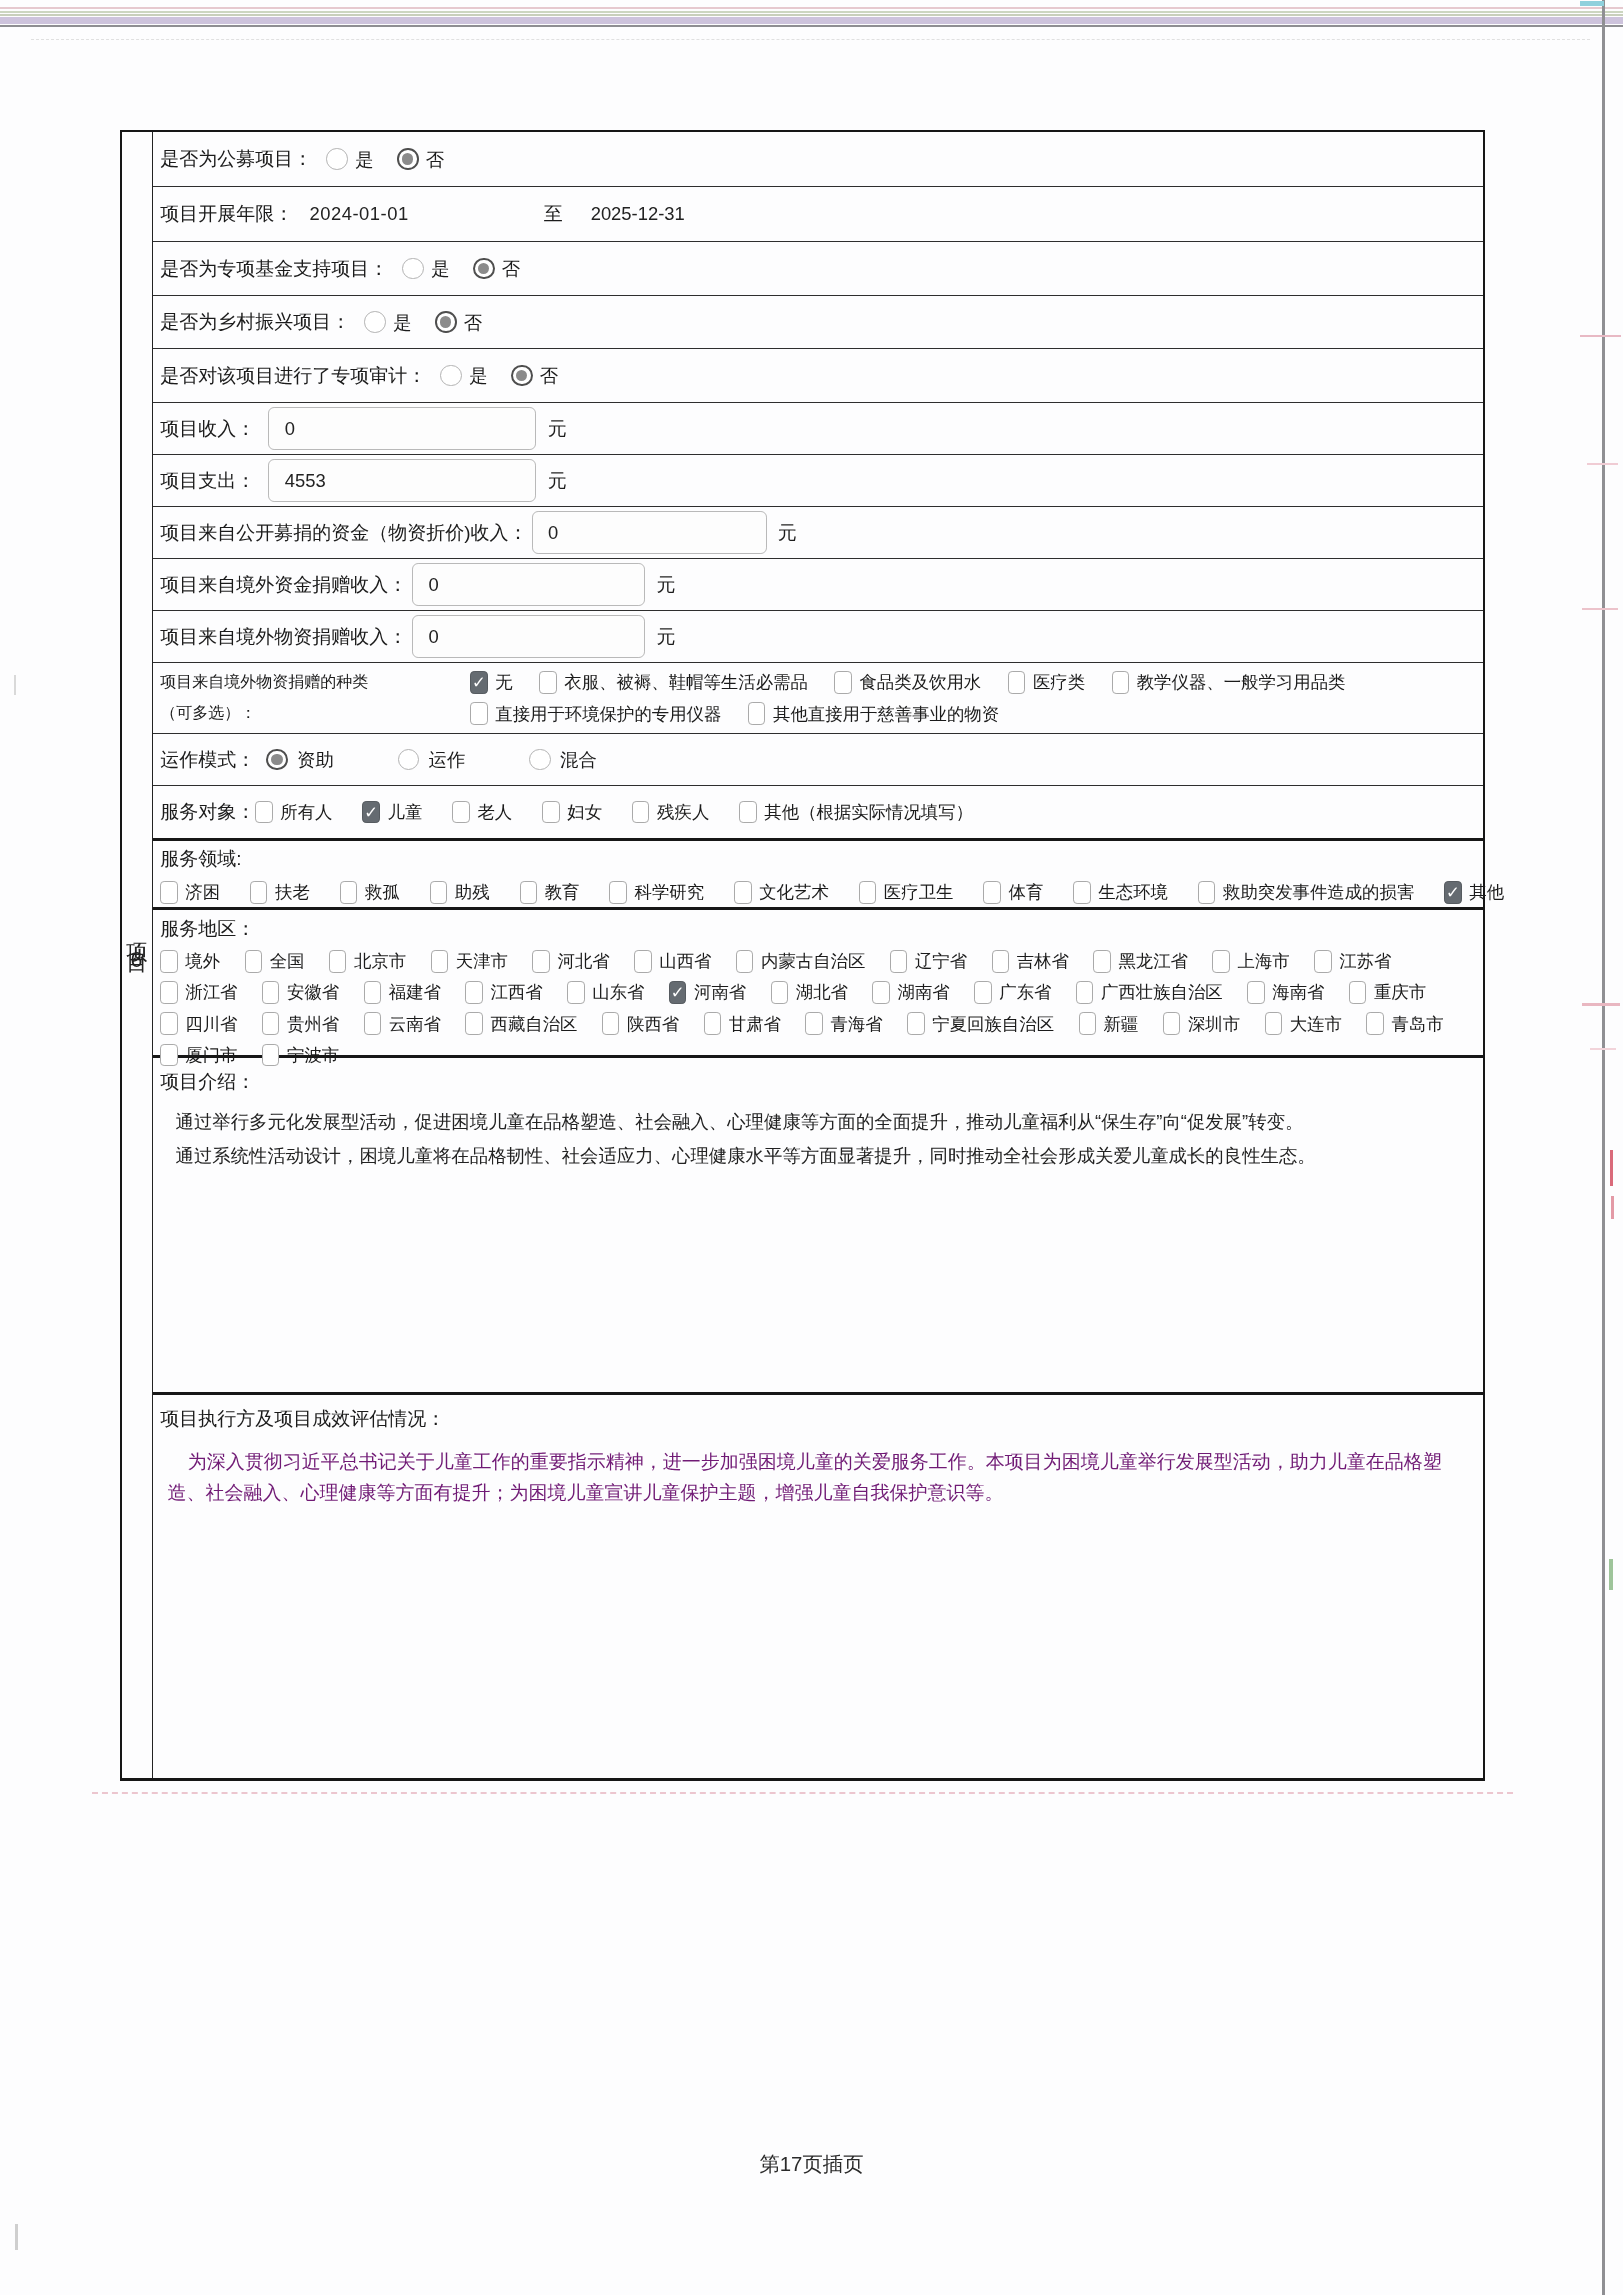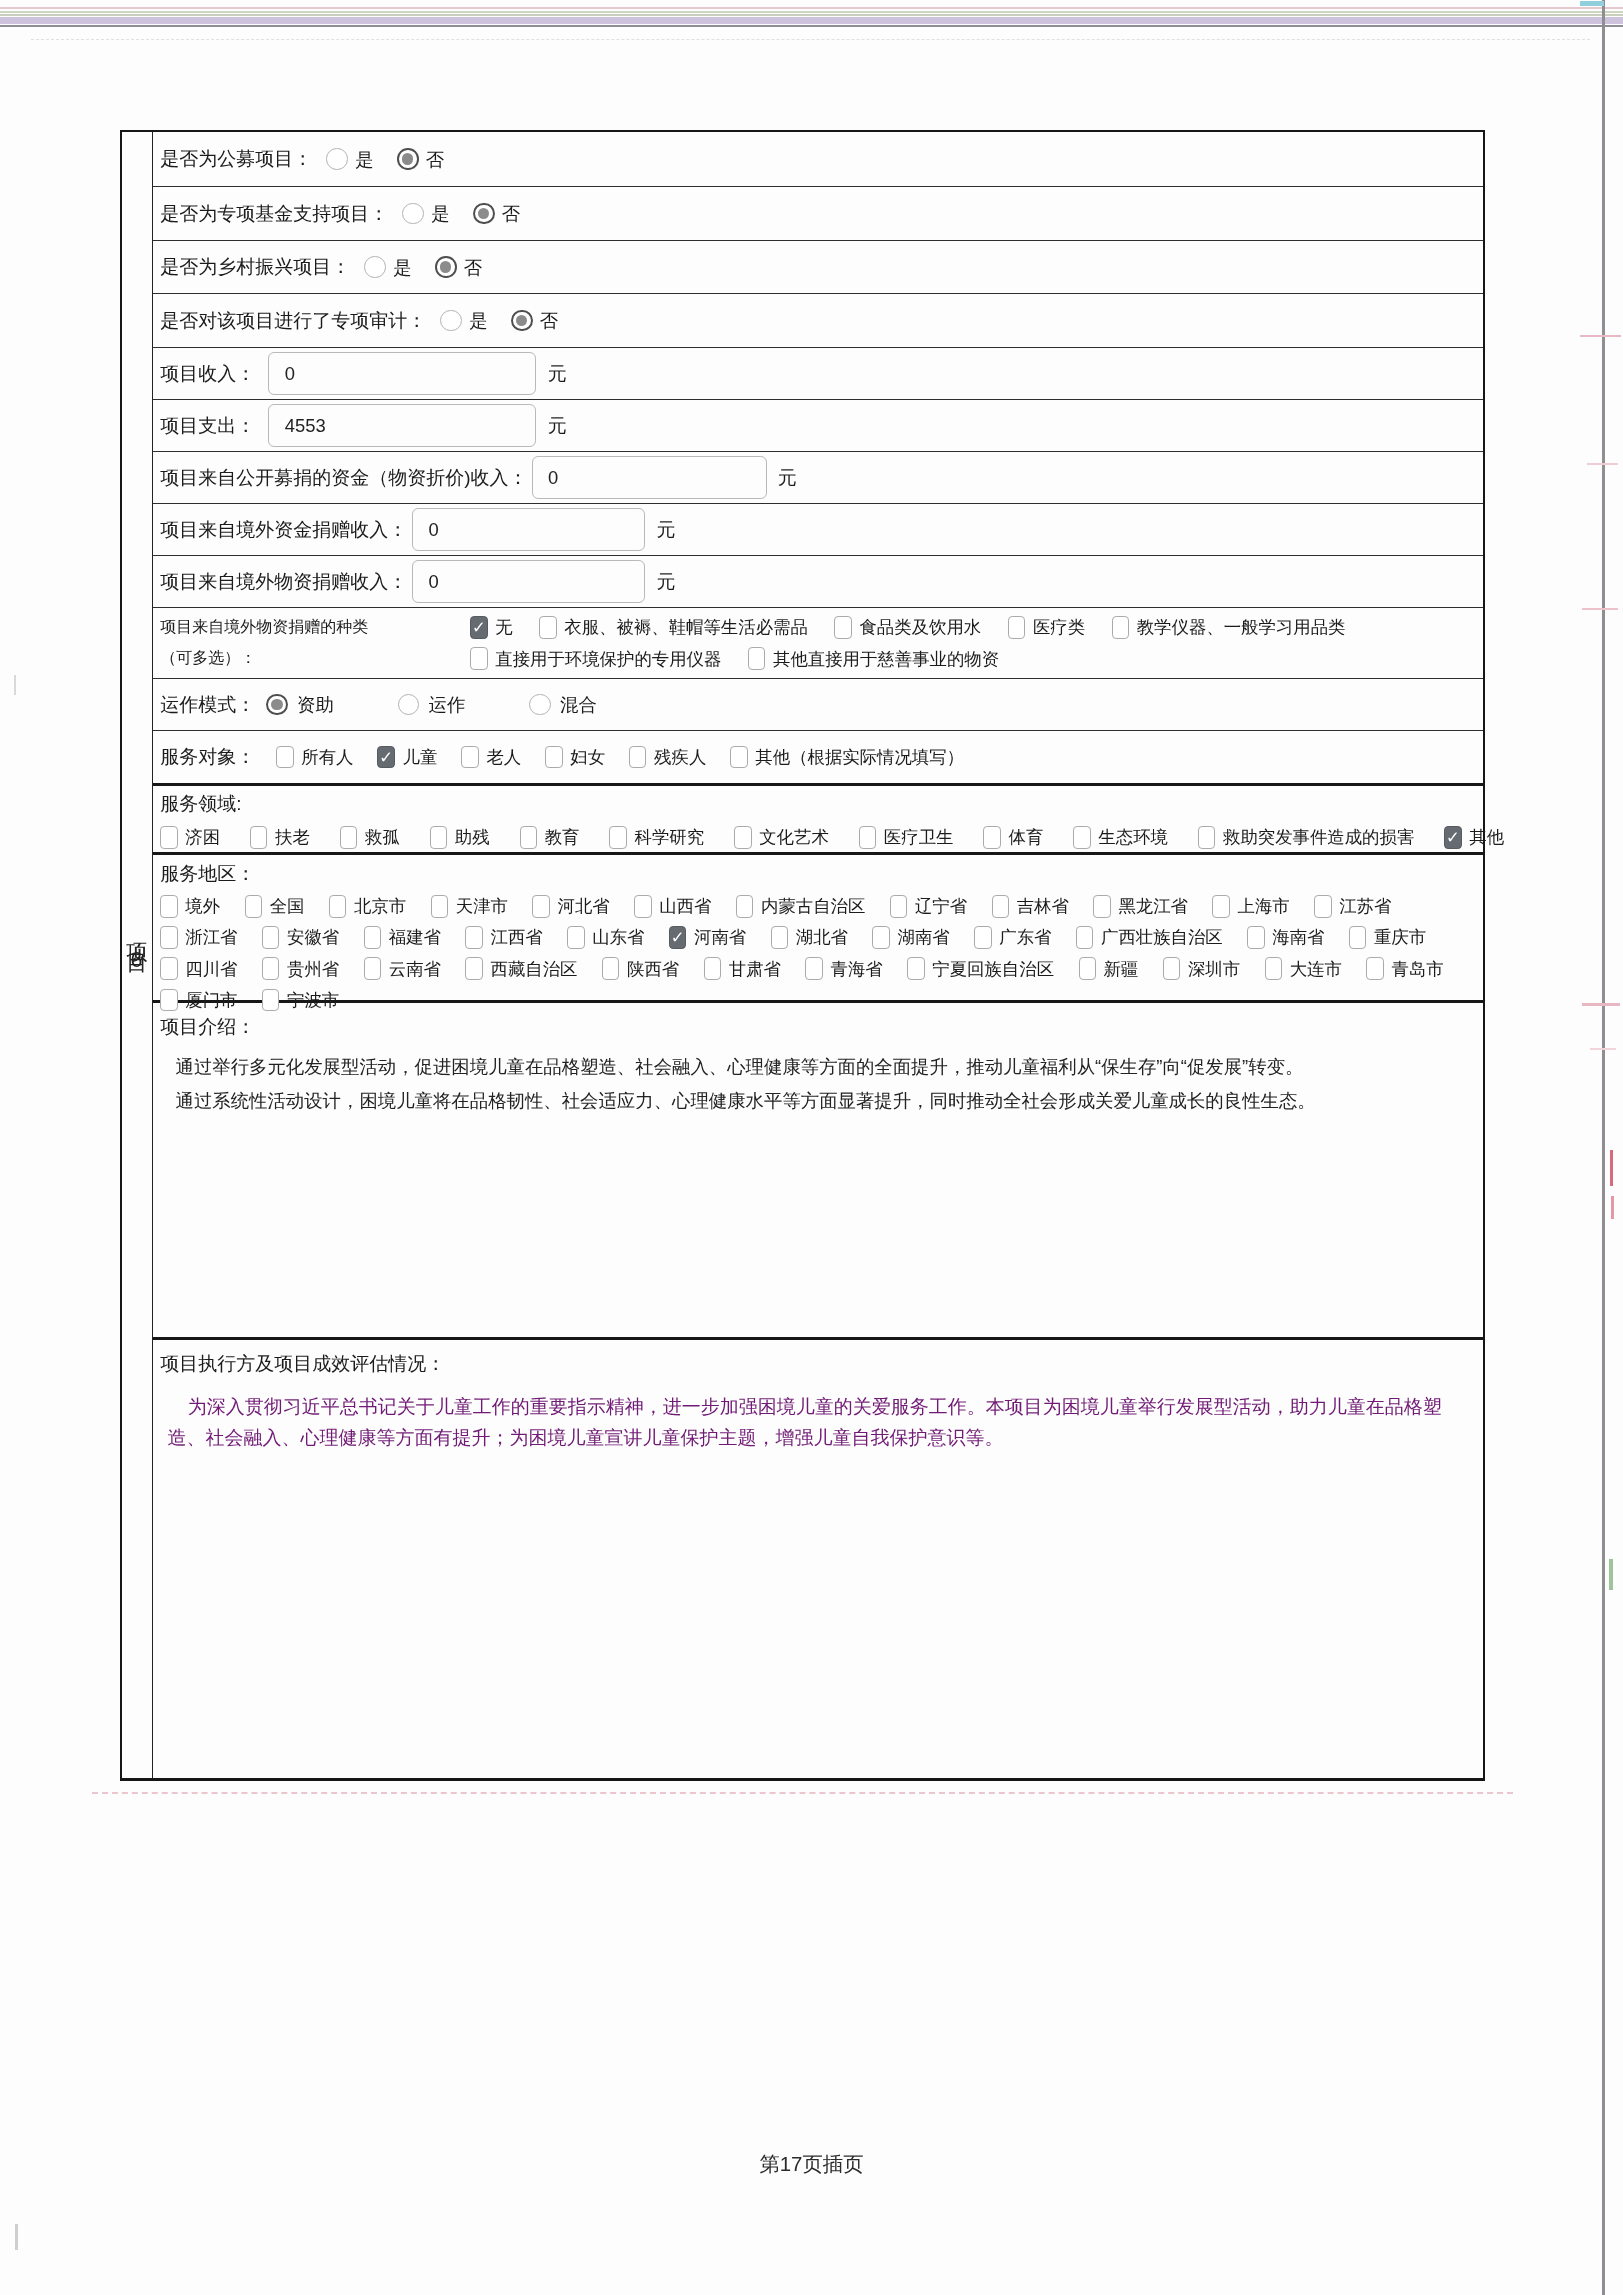--- a/index.html
+++ b/index.html
@@ -74,21 +74,21 @@
     display:flex;align-items:center;justify-content:center;}
   .cbl{font-size:17.4px;color:#1b1b1b;}
 
   
   .kline{display:flex;align-items:center;width:100%;}
   .klabel{width:310px;flex:none;font-size:16px;}
   .kopts{display:flex;align-items:center;gap:26.6px;}
   .row-kinds{display:flex;flex-direction:column;justify-content:center;gap:7.2px;}
 
   .mode-opts{display:flex;gap:64px;margin-left:11.2px;}
-  .target-opts{display:flex;gap:24px;margin-left:21px;}
+  .target-opts{display:flex;gap:30px;margin-left:0;}
 
   .row-domain{padding-top:5.1px;}
   .dlabel{font-size:19px;}
   .dline{display:flex;align-items:center;gap:30px;margin-top:8.2px;}
 
   .row-area{padding-top:6.1px;}
   .aline{display:flex;align-items:center;gap:24.5px;margin-top:7.2px;}
 
   .row-text{padding-top:11.2px;}
   .para{font-size:18.4px;line-height:30px;margin:12.3px 0 0 15.3px;color:#222;width:1278px;}
@@ -133,20 +133,26 @@
         <span class="opt yn">
           <span class="radio"></span>
           <span class="olabel">是</span>
         </span>
         <span class="opt yn2">
           <span class="radio sel"></span>
           <span class="olabel">否</span>
         </span>
       </div>
 
+      <div class="row r3">
+        <span class="lbl">项目开展年限：</span>
+        <span class="val date">2024-01-01</span>
+        <span class="sep">至</span>
+        <span class="val date2">2025-12-31</span>
+      </div>
 
       <div class="row r4">
         <span class="lbl">是否为专项基金支持项目：</span>
         <span class="opt yn">
           <span class="radio"></span>
           <span class="olabel">是</span>
         </span>
         <span class="opt yn2">
           <span class="radio sel"></span>
           <span class="olabel">否</span>

